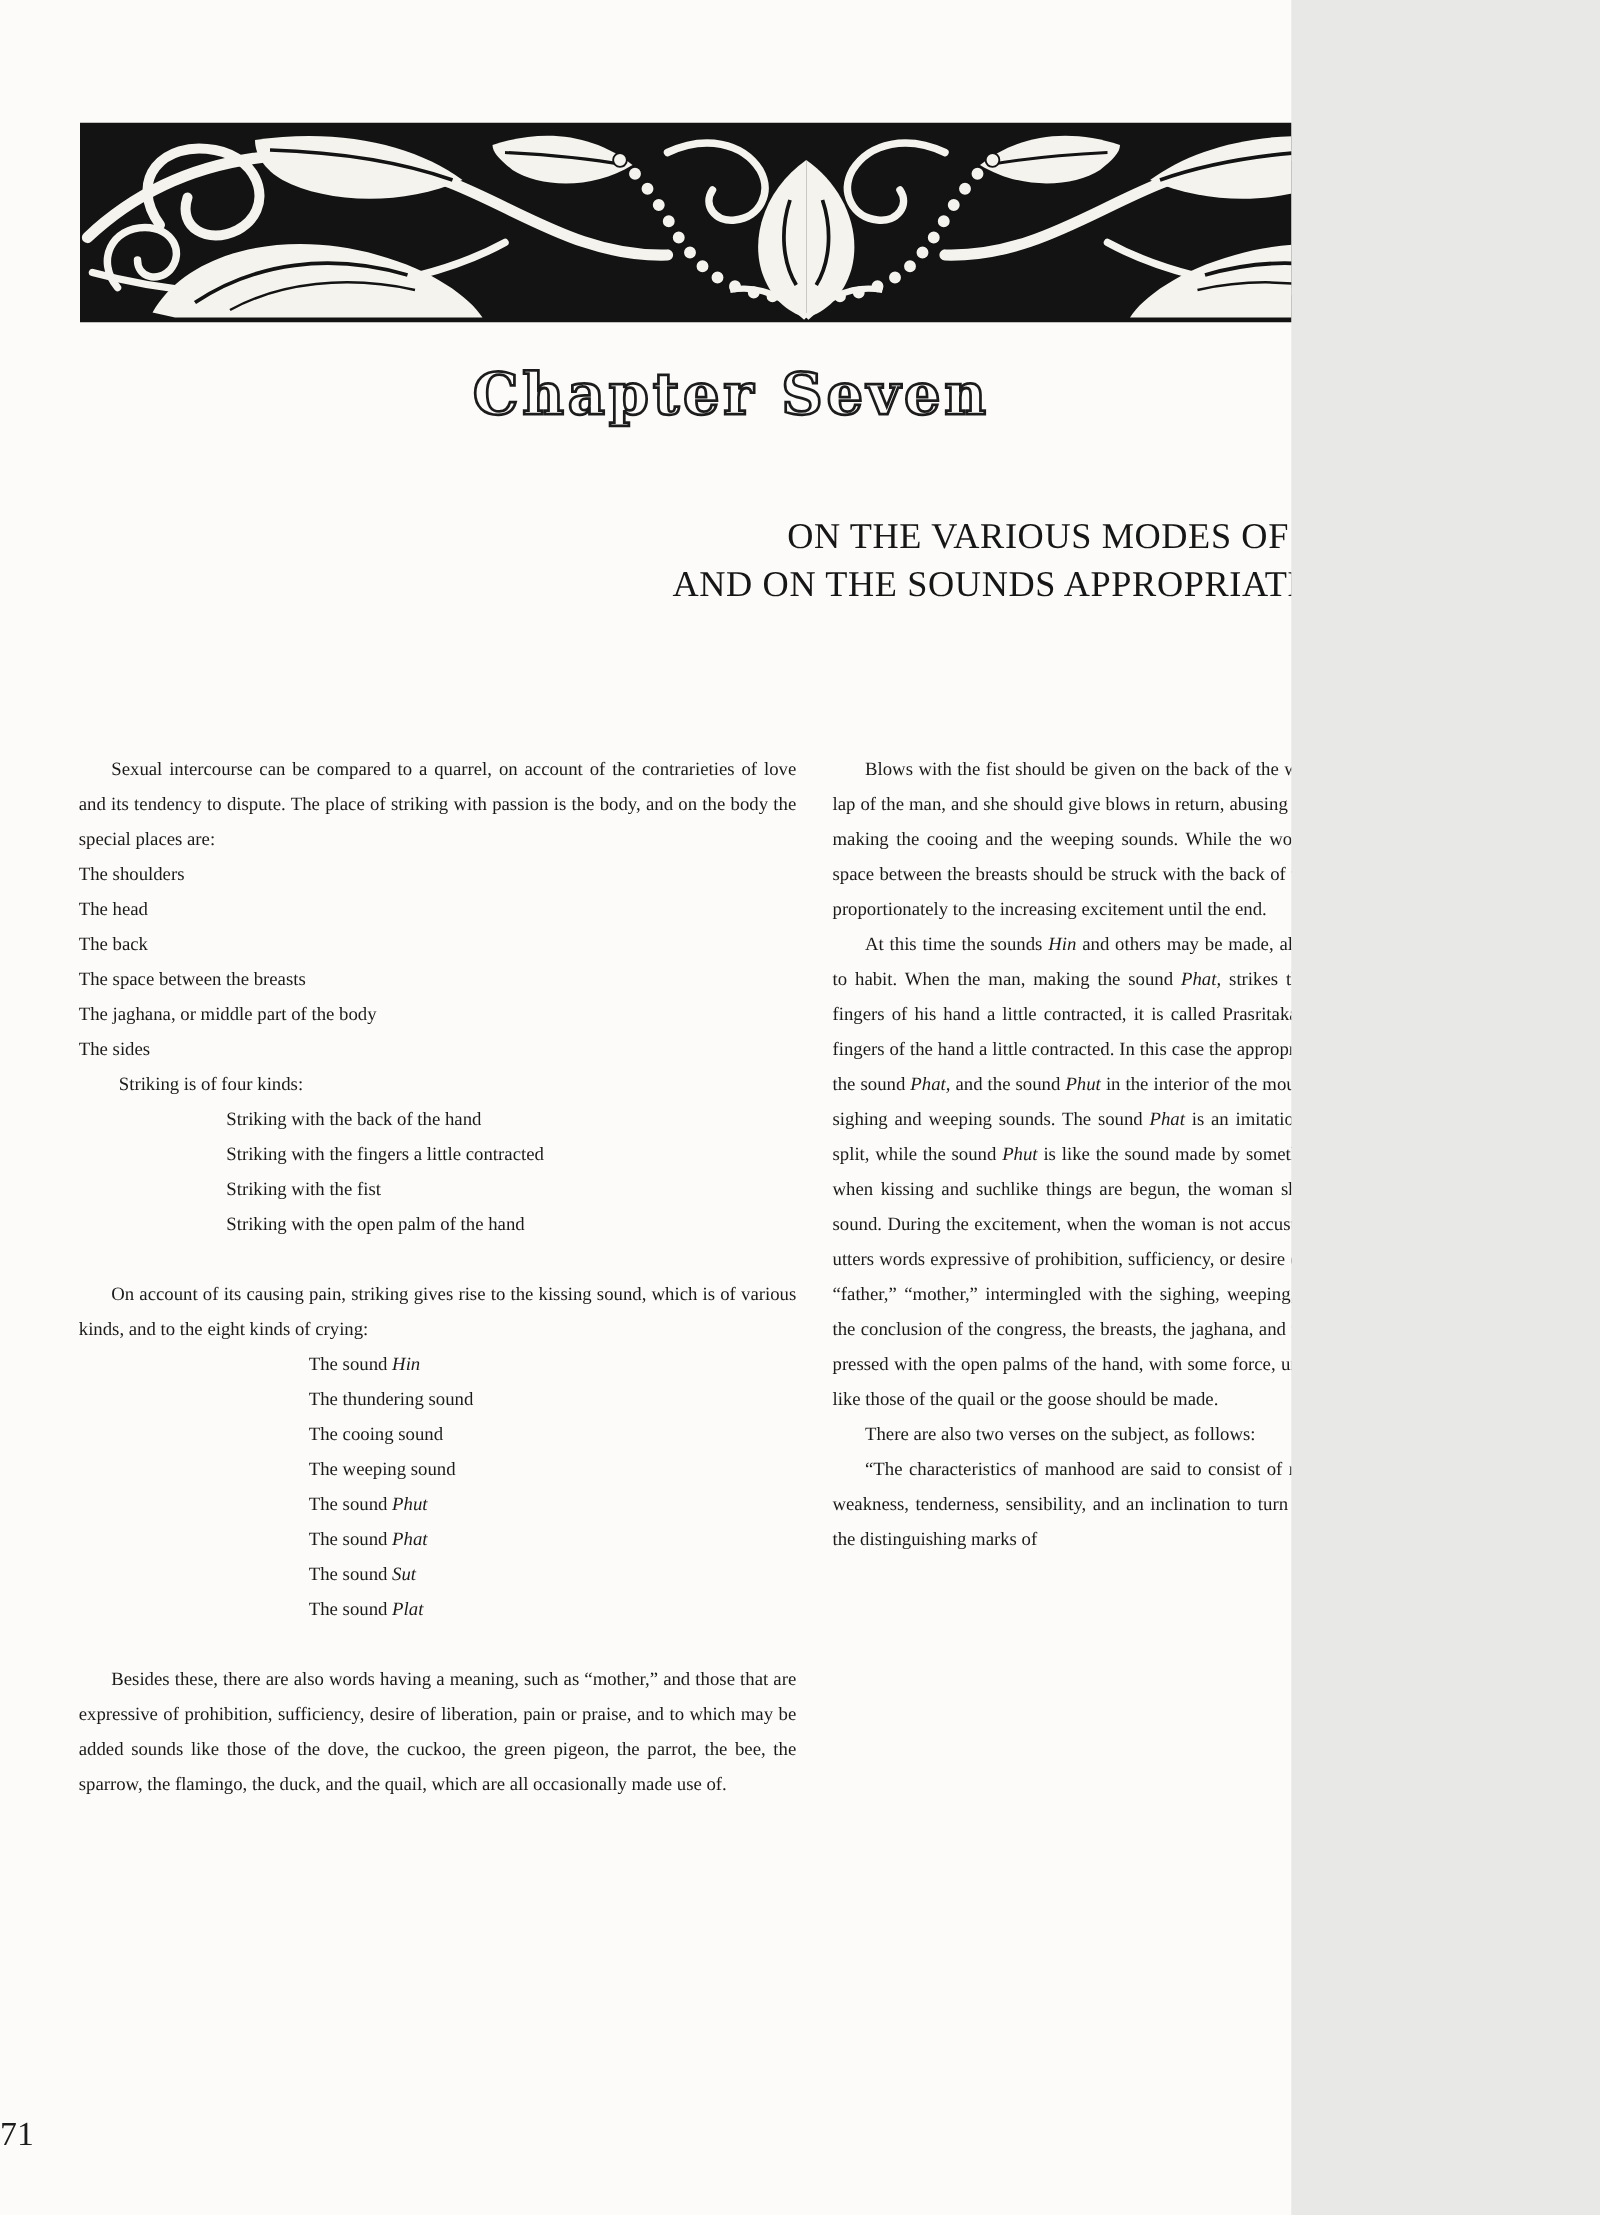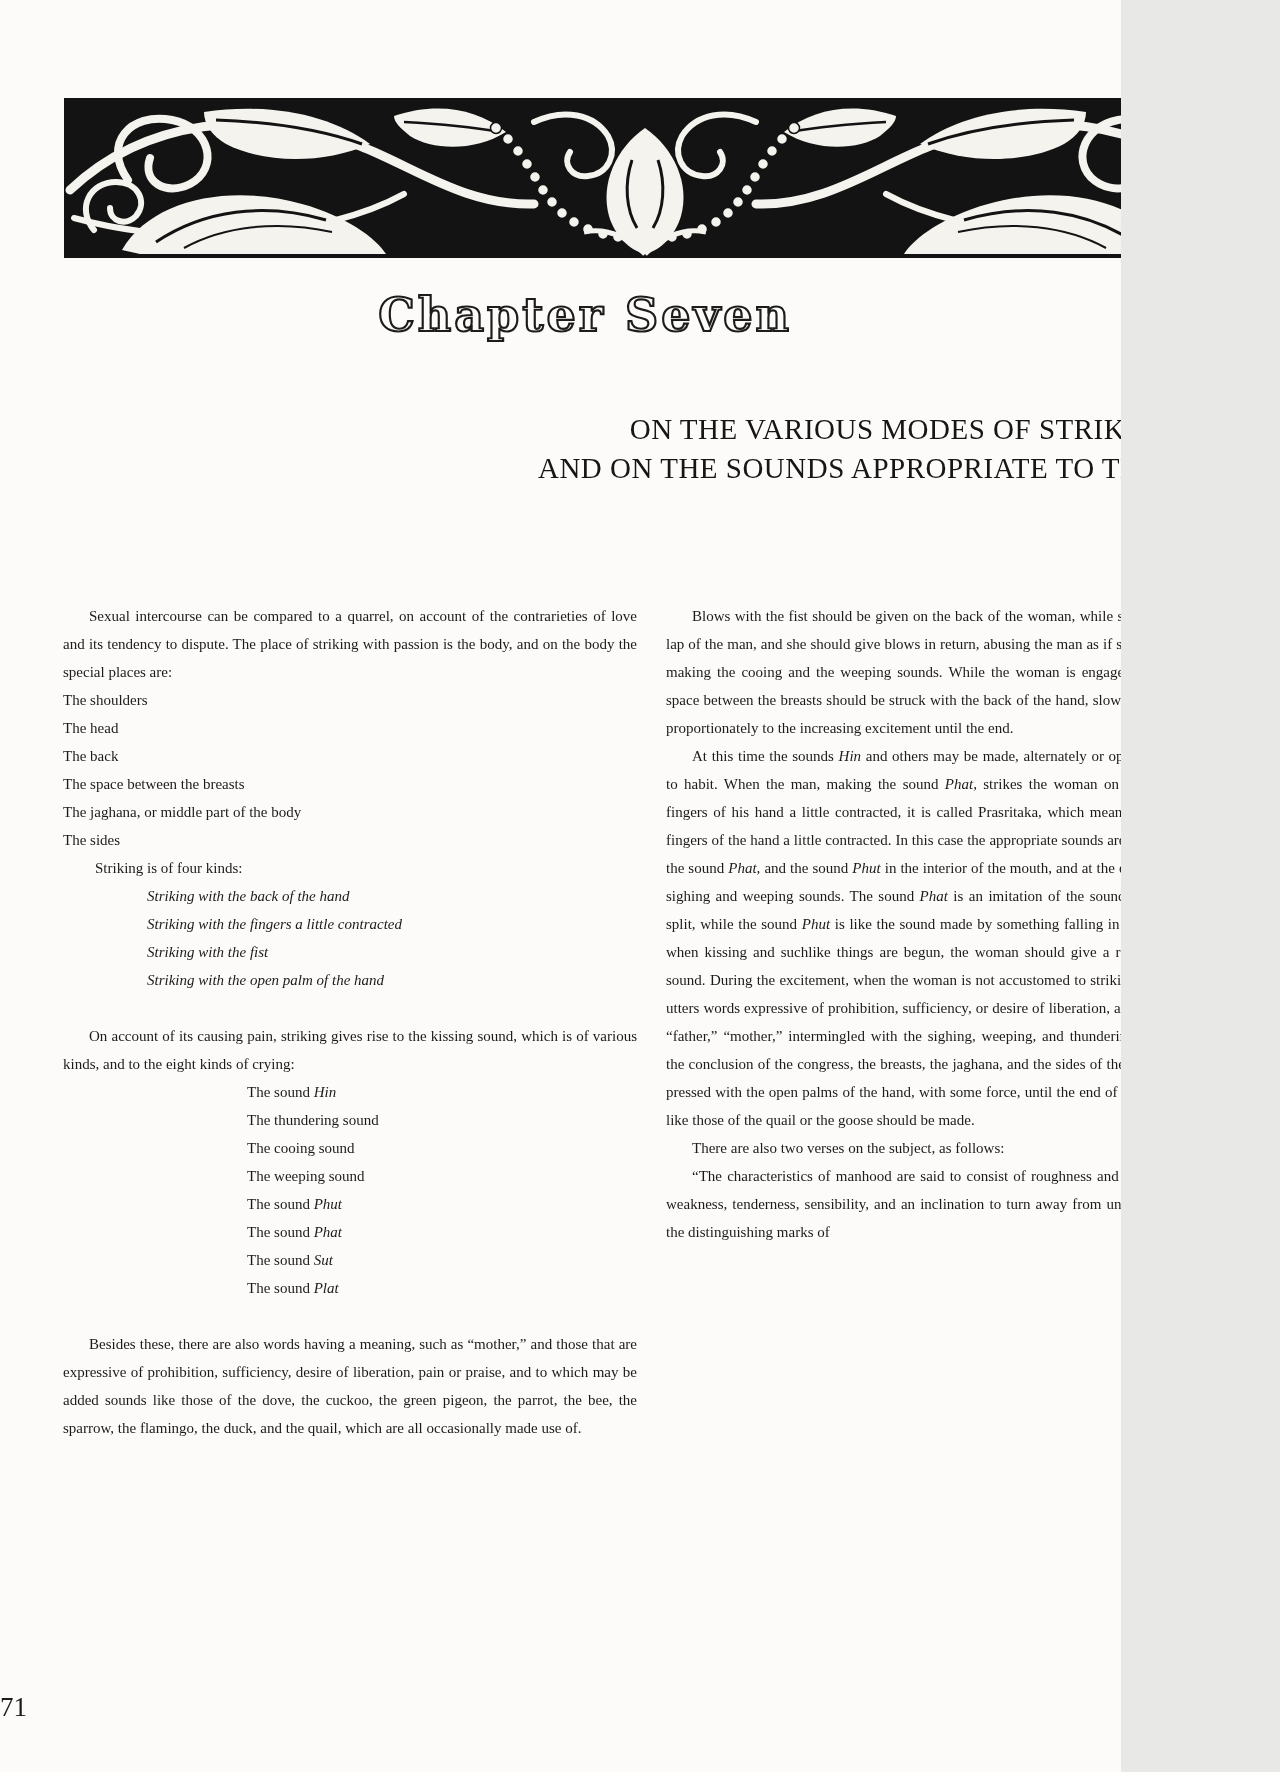--- a/index.html
+++ b/index.html
@@ -1,18 +1,18 @@
 <!DOCTYPE html>
 <html><head>
 <meta charset="utf-8">
 <style>
   html,body{margin:0;padding:0;background:#e8e8e6;}
   .page{
     position:relative;
-    width:1121px;height:1772px;
+    width:1033px;height:1772px;
     background:#fcfbf9;
     overflow:hidden;
     font-family:"Liberation Serif","DejaVu Serif",serif;
     color:#1b1b1b;
   }
   
   .ornament{position:absolute;left:64px;top:98px;width:1162px;height:160px;}
   .ornament svg{display:block;width:100%;height:100%;}
   
   .chapter-heading{
@@ -43,21 +43,21 @@
   }
   .col-left{left:63px;width:574px;}
   .col-right{left:666px;width:570px;}
   .para{margin:0;}
   .indent{text-indent:26px;}
   .gap{margin-top:28px;}
   .lead{margin:0 0 0 32px;text-align:left;}
   .list{text-align:left;}
   .list-line{white-space:nowrap;}
   .places{}
-  .kinds{margin-left:84px;font-style:italic;}
+  .kinds{margin-left:118px;}
   .sounds{margin-left:184px;}
   .it{font-style:italic;}
   .page-number{
     position:absolute;left:0;top:1692px;width:1140px;
     text-align:left;
     font-size:27px;color:#1b1b1b;
   }
 </style>
 </head>
 <body>

